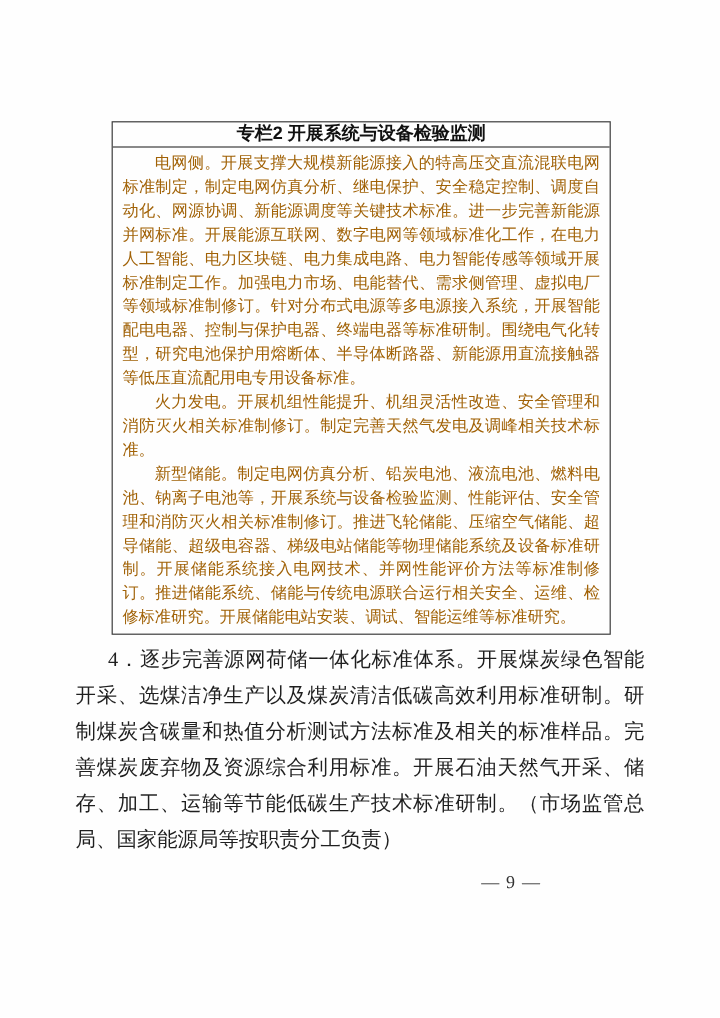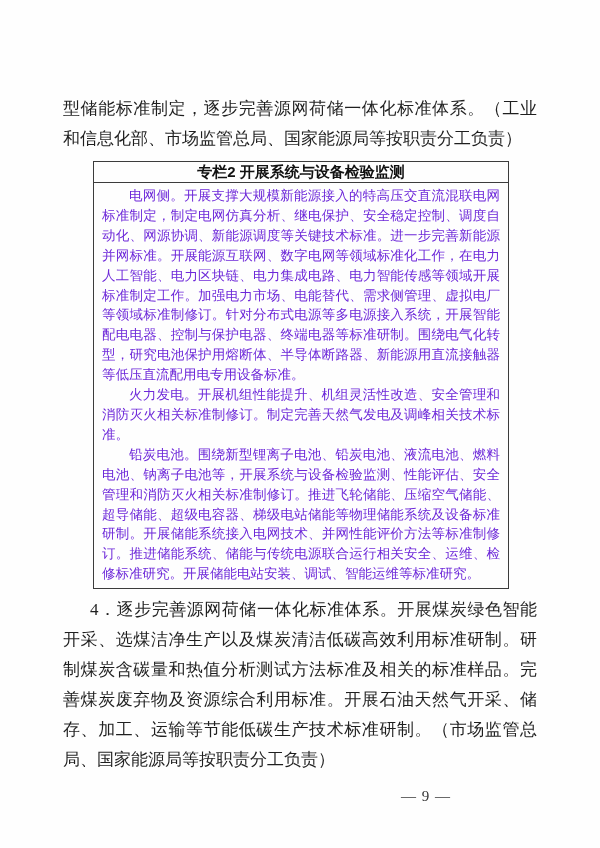--- a/index.html
+++ b/index.html
@@ -46,45 +46,44 @@
   .box-body {
     padding: 3px 8px 4px 8px;
   }
   .box-body p {
     margin: 0;
     font-size: 13.5px;
     line-height: 19.9px;
     text-align: justify;
     text-justify: inter-character;
     text-indent: 2em;
-    color: #6d28d9;
+    color: #a16207;
   }
   .indent2 { text-indent: 27px; margin-top: 6px; }
   .page-number {
     margin-top: 13px;
     text-align: right;
     padding-right: 86px;
     font-size: 15px;
     letter-spacing: 1px;
     color: #333;
   }
 </style>
 </head>
 <body>
 
 <div class="page">
 
-  <p class="para"><span>型储能标准制定，逐步完善源网荷储一体化标准体系。</span><span class="resp">（工业和信息化部、市场监管总局、国家能源局等按职责分工负责）</span></p>
 
   <div class="box">
     <div class="box-title">专栏2 开展系统与设备检验监测</div>
     <div class="box-body">
       <p>电网侧。开展支撑大规模新能源接入的特高压交直流混联电网标准制定，制定电网仿真分析、继电保护、安全稳定控制、调度自动化、网源协调、新能源调度等关键技术标准。进一步完善新能源并网标准。开展能源互联网、数字电网等领域标准化工作，在电力人工智能、电力区块链、电力集成电路、电力智能传感等领域开展标准制定工作。加强电力市场、电能替代、需求侧管理、虚拟电厂等领域标准制修订。针对分布式电源等多电源接入系统，开展智能配电电器、控制与保护电器、终端电器等标准研制。围绕电气化转型，研究电池保护用熔断体、半导体断路器、新能源用直流接触器等低压直流配用电专用设备标准。</p>
       <p>火力发电。开展机组性能提升、机组灵活性改造、安全管理和消防灭火相关标准制修订。制定完善天然气发电及调峰相关技术标准。</p>
-      <p>铅炭电池。围绕新型锂离子电池、铅炭电池、液流电池、燃料电池、钠离子电池等，开展系统与设备检验监测、性能评估、安全管理和消防灭火相关标准制修订。推进飞轮储能、压缩空气储能、超导储能、超级电容器、梯级电站储能等物理储能系统及设备标准研制。开展储能系统接入电网技术、并网性能评价方法等标准制修订。推进储能系统、储能与传统电源联合运行相关安全、运维、检修标准研究。开展储能电站安装、调试、智能运维等标准研究。</p>
+      <p>新型储能。制定电网仿真分析、铅炭电池、液流电池、燃料电池、钠离子电池等，开展系统与设备检验监测、性能评估、安全管理和消防灭火相关标准制修订。推进飞轮储能、压缩空气储能、超导储能、超级电容器、梯级电站储能等物理储能系统及设备标准研制。开展储能系统接入电网技术、并网性能评价方法等标准制修订。推进储能系统、储能与传统电源联合运行相关安全、运维、检修标准研究。开展储能电站安装、调试、智能运维等标准研究。</p>
     </div>
   </div>
 
   <p class="para indent2"><span>4．</span><span>逐步完善源网荷储一体化标准体系。</span><span>开展煤炭绿色智能开采、选煤洁净生产以及煤炭清洁低碳高效利用标准研制。研制煤炭含碳量和热值分析测试方法标准及相关的标准样品。完善煤炭废弃物及资源综合利用标准。开展石油天然气开采、储存、加工、运输等节能低碳生产技术标准研制。</span><span class="resp">（市场监管总局、国家能源局等按职责分工负责）</span></p>
 
   <div class="page-number">— 9 —</div>
 
 </div>
 
 </body></html>

